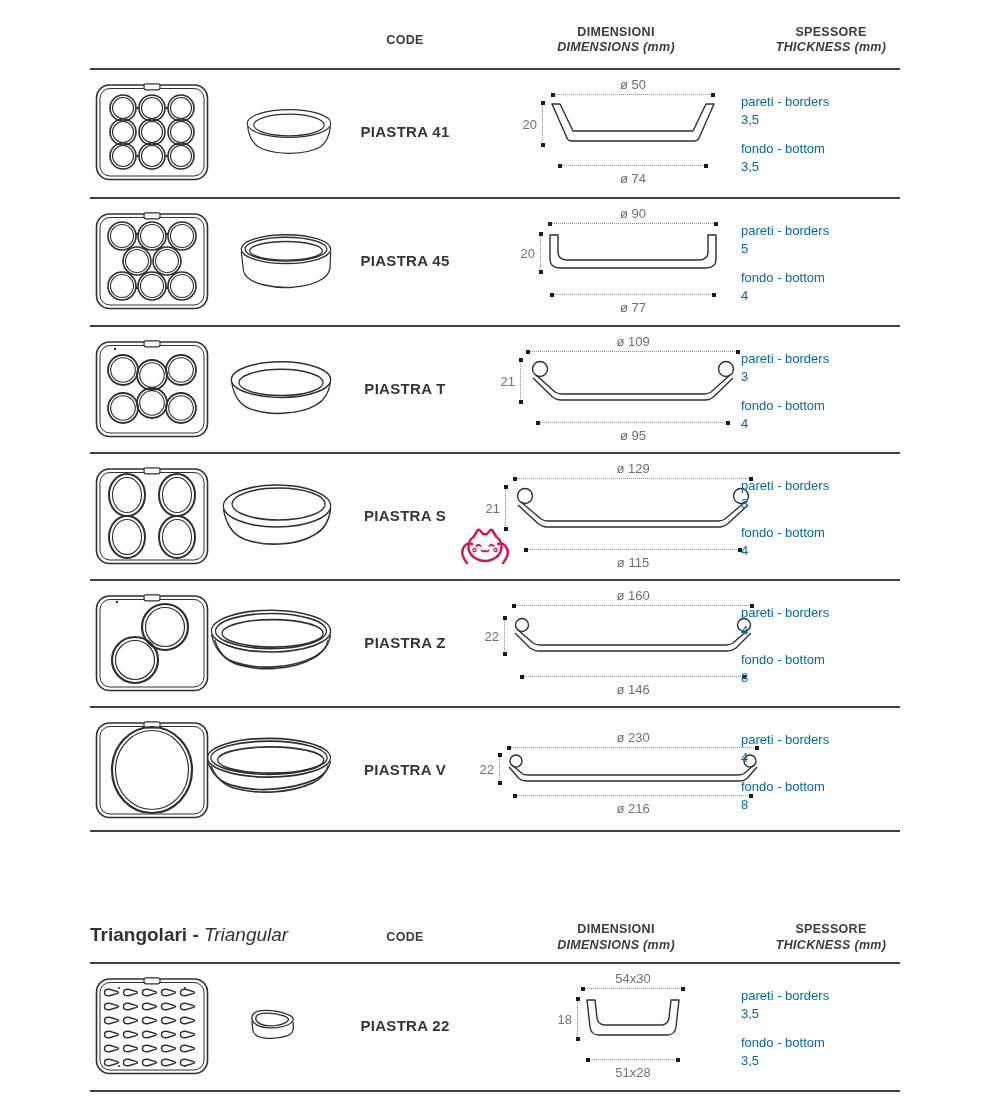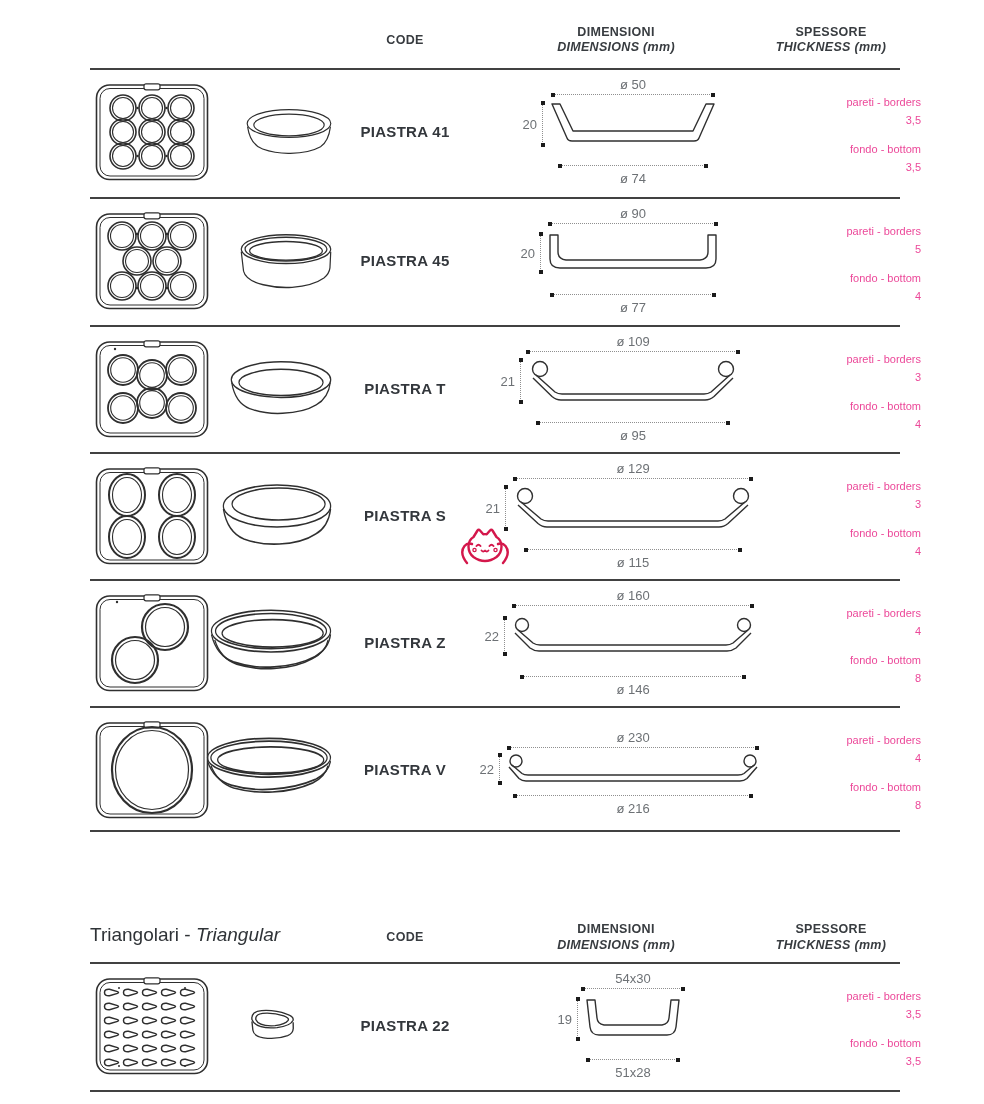--- a/index.html
+++ b/index.html
@@ -14,25 +14,25 @@
   .code{font-weight:700;font-size:15px;letter-spacing:.3px;color:#33373c;white-space:nowrap}
   .dim{font-size:13px;color:#6d7175;white-space:nowrap}
   .dotline{position:absolute;border-top:1.5px dotted #8f8f8f}
   .dotline::before,.dotline::after{content:"";position:absolute;top:-2.5px;width:4px;height:4px;background:#1b1b1b}
   .dotline::before{left:-1px}
   .dotline::after{right:-1px}
   .vdot{position:absolute;border-left:1.5px dotted #8f8f8f}
   .vdot::before,.vdot::after{content:"";position:absolute;left:-2.5px;width:4px;height:4px;background:#1b1b1b}
   .vdot::before{top:-1px}
   .vdot::after{bottom:-1px}
-  .thick{position:absolute;width:180px;text-align:right;font-size:11px;color:#ec4899;line-height:18px}
+  .thick{position:absolute;width:180px;text-align:left;font-size:13px;color:#0369a1;line-height:18px}
   .thick .gap{height:11px}
   .hlabel{transform:translate(-100%,-50%)}
   .title{font-size:19px;color:#2f3337;white-space:nowrap}
-  .title .tb{font-weight:400}
+  .title .tb{font-weight:700}
   svg{display:block}
 </style>
 </head>
 <body>
 
 <div class="page">
 
   <div class="abs cx hdr" style="left:405px;top:33px">CODE</div>
   <div class="abs cx hdr" style="left:616px;top:25px">DIMENSIONI</div>
   <div class="abs cx hdr it" style="left:616px;top:40px">DIMENSIONS (mm)</div>
@@ -461,21 +461,21 @@
       </g>
     </svg>
     <div class="abs cx code" style="left:405px;top:55px">PIASTRA 22</div>
 
     <div class="abs cx dim" style="left:633px;top:9px">54x30</div>
     <div class="dotline" style="left:582px;top:26px;width:102px"></div>
     <svg class="abs" style="left:585px;top:36px" width="96" height="42" viewBox="0 0 96 42">
       <path d="M2 2 L10 2 L12 20 Q12.5 26 19 27 L77 27 Q83.5 26 84 20 L86 2 L94 2 L91 29 Q90 37 82 37 L14 37 Q6 37 5 29 Z" fill="none" stroke="#303030" stroke-width="1.4" stroke-linejoin="round"></path>
     </svg>
     <div class="vdot" style="left:577px;top:36px;height:42px"></div>
-    <div class="abs dim hlabel" style="left:572px;top:57px">19</div>
+    <div class="abs dim hlabel" style="left:572px;top:57px">18</div>
     <div class="dotline" style="left:587px;top:97px;width:92px"></div>
     <div class="abs cx dim" style="left:633px;top:103px">51x28</div>
 
     <div class="thick cx" style="left:831px;top:25px">
       <div>pareti - borders</div>
       <div>3,5</div>
       <div class="gap"></div>
       <div>fondo - bottom</div>
       <div>3,5</div>
     </div>

